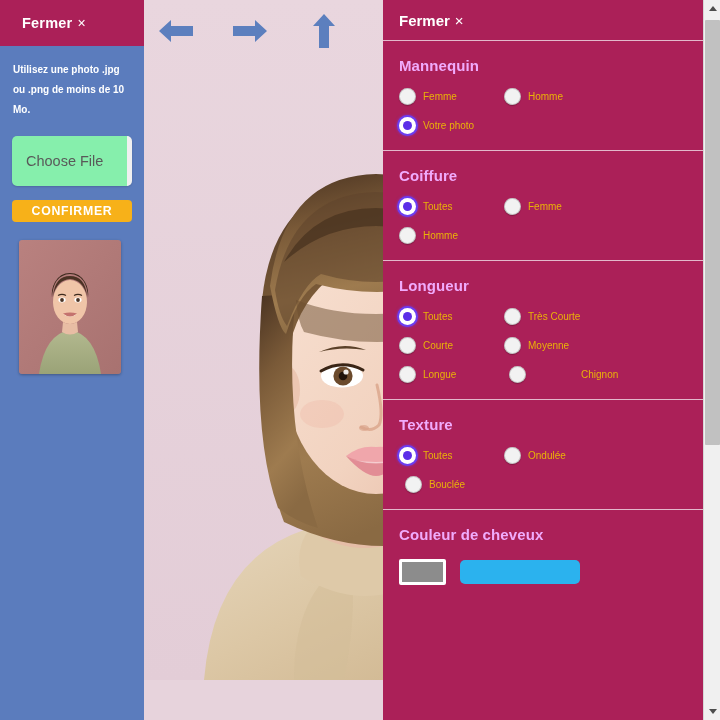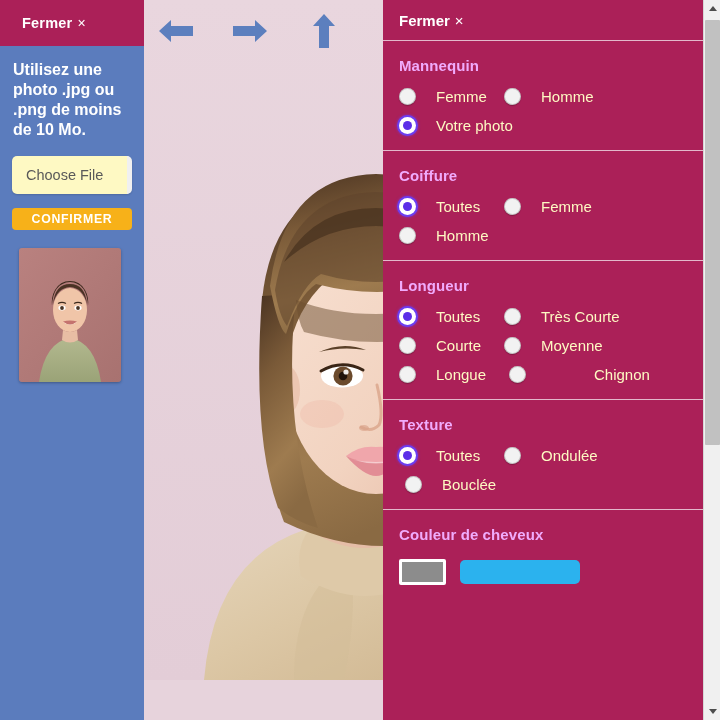--- a/index.html
+++ b/index.html
@@ -19,26 +19,26 @@
   }
   #left-header {
     height: 46px; background: #ab2058;
     display: flex; align-items: center; padding-left: 22px;
   }
   #left-header .fermer {
     color: #ffffff; font-size: 14.5px; font-weight: bold; letter-spacing: .2px;
   }
   #left-header .fermer .x { font-weight: normal; margin-left: 5px; font-size: 14px;}
   #left-instructions {
-    color: #ffffff; font-size: 16px; font-weight: bold;
+    color: #ffffff; font-size: 10px; font-weight: bold;
     line-height: 20px; padding: 14px 13px 0 13px;
   }
   #choose-file-btn {
     margin: 16px 12px 0 12px;
-    height: 38px; background: #fef9c3; border-radius: 5px;
+    height: 50px; background: #86efac; border-radius: 5px;
     display: flex; align-items: center;
     color: #595959; font-size: 14.5px;
     padding-left: 14px;
     border-right: 5px solid #f0f0f0;
     box-shadow: 0 1px 2px rgba(0,0,0,.15);
   }
   #confirm-btn {
     margin: 14px 12px 0 12px;
     height: 22px; background: #f7b119; border-radius: 4px;
     display: flex; align-items: center; justify-content: center;
@@ -104,21 +104,21 @@
   .radio.checked {
     background: #ffffff;
     box-shadow: 0 0 0 2px #6c3df0, 0 0 3px 2px rgba(108,61,240,.75);
   }
   .radio.checked::after {
     content: ""; position: absolute;
     left: 4px; top: 4px; width: 9px; height: 9px;
     border-radius: 50%; background: #5b2ee8;
   }
   .opt-label {
-    color: #fef9c3; font-size: 15px; margin-left: 20px; white-space: nowrap;
+    color: #eab308; font-size: 10px; margin-left: 7px; white-space: nowrap;
   }
   
   #section-color { padding-bottom: 0; border-bottom: none; }
   #color-row { display: flex; align-items: center; gap: 14px; margin-top: 16px; }
   #color-swatch {
     width: 47px; height: 26px; background: #8c8c8c;
     border: 3px solid #ffffff; border-radius: 2px;
   }
   #color-pill { width: 120px; height: 24px; background: #2bb2ee; border-radius: 5px; }
 

